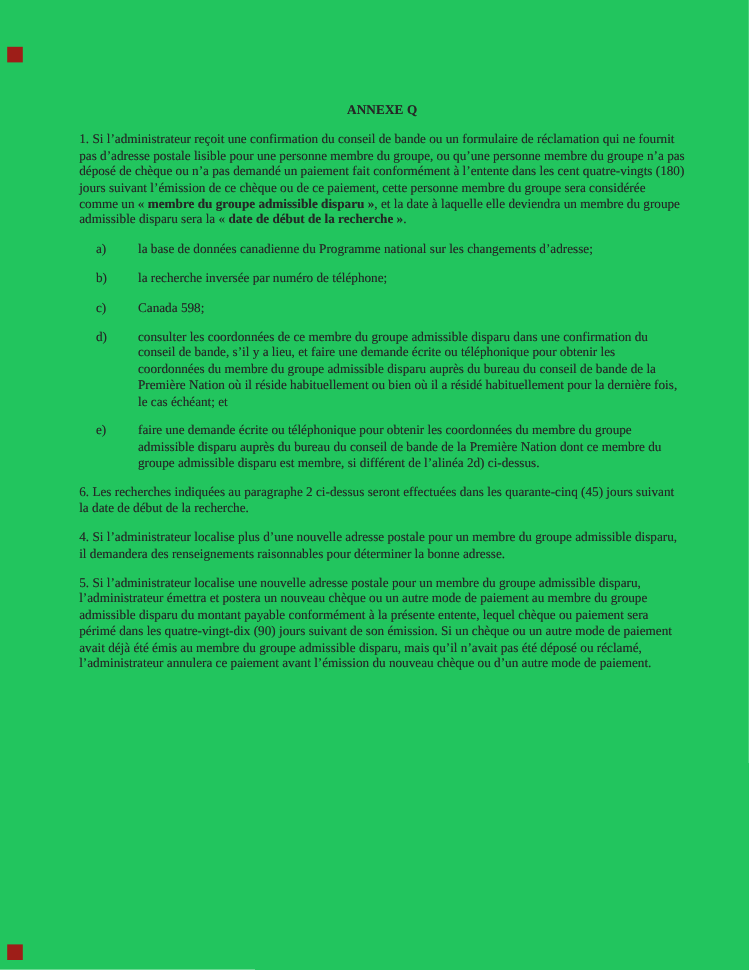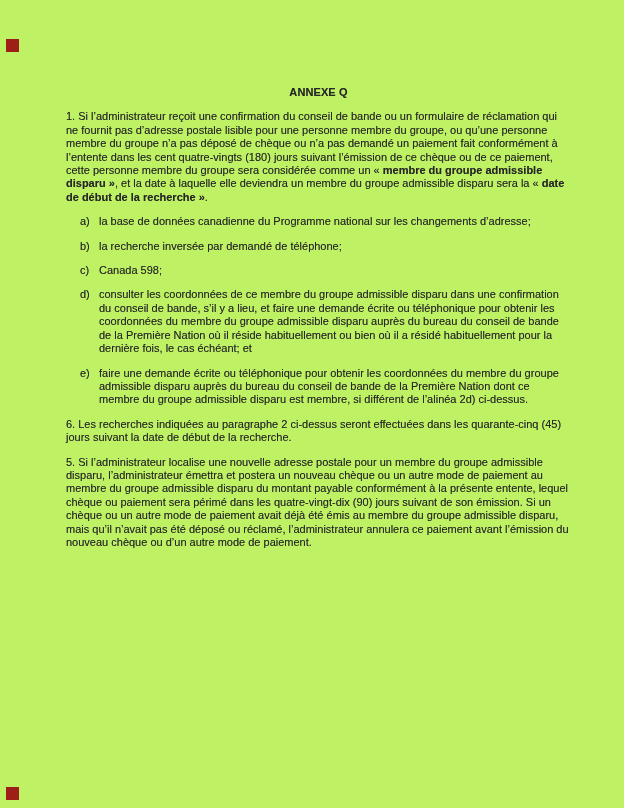--- a/index.html
+++ b/index.html
@@ -10,21 +10,22 @@
   body {
     width: 624px;
     height: 808px;
     position: relative;
     overflow: hidden;
     font-family: "Liberation Sans", sans-serif;
   }
   .page {
     position: absolute;
     inset: 0;
-    background: #bef264;
+    background: #22c55e;
+    font-family: Liberation Serif, serif;
   }
   .scan-mark {
     position: absolute;
     width: 13px;
     height: 13px;
     left: 6px;
   }
   .scan-mark.top { top: 39px; }
   .scan-mark.bottom { top: 787px; }
   .doc {
@@ -54,20 +55,21 @@
     display: flex;
     margin: 0 0 11px 0;
   }
   .list-item .li-label {
     flex: none;
     width: 19px;
     margin-left: 14px;
   }
   .list-item .li-text {
     flex: 1;
+    margin-left: 16px;
   }
   b { font-weight: bold; }
 </style>
 </head>
 <body>
 
 <div class="page">
 
   <div class="scan-mark top" style="background: rgb(158, 30, 24);"></div>
 
@@ -83,21 +85,21 @@
 
     <div>
 
       <div class="list-item">
         <span class="li-label">a)</span>
         <span class="li-text">la base de données canadienne du Programme national sur les changements d’adresse;</span>
       </div>
 
       <div class="list-item">
         <span class="li-label">b)</span>
-        <span class="li-text">la recherche inversée par demandé de téléphone;</span>
+        <span class="li-text">la recherche inversée par numéro de téléphone;</span>
       </div>
 
       <div class="list-item">
         <span class="li-label">c)</span>
         <span class="li-text">Canada 598;</span>
       </div>
 
       <div class="list-item">
         <span class="li-label">d)</span>
         <span class="li-text">consulter les coordonnées de ce membre du groupe admissible disparu dans une confirmation du conseil de bande, s’il y a lieu, et faire une demande écrite ou téléphonique pour obtenir les coordonnées du membre du groupe admissible disparu auprès du bureau du conseil de bande de la Première Nation où il réside habituellement ou bien où il a résidé habituellement pour la dernière fois, le cas échéant; et</span>
@@ -105,17 +107,18 @@
 
       <div class="list-item">
         <span class="li-label">e)</span>
         <span class="li-text">faire une demande écrite ou téléphonique pour obtenir les coordonnées du membre du groupe admissible disparu auprès du bureau du conseil de bande de la Première Nation dont ce membre du groupe admissible disparu est membre, si différent de l’alinéa 2d) ci-dessus.</span>
       </div>
 
     </div>
 
     <p>6. Les recherches indiquées au paragraphe 2 ci-dessus seront effectuées dans les quarante-cinq (45) jours suivant la date de début de la recherche.</p>
 
+    <p>4. Si l’administrateur localise plus d’une nouvelle adresse postale pour un membre du groupe admissible disparu, il demandera des renseignements raisonnables pour déterminer la bonne adresse.</p>
 
     <p>5. Si l’administrateur localise une nouvelle adresse postale pour un membre du groupe admissible disparu, l’administrateur émettra et postera un nouveau chèque ou un autre mode de paiement au membre du groupe admissible disparu du montant payable conformément à la présente entente, lequel chèque ou paiement sera périmé dans les quatre-vingt-dix (90) jours suivant de son émission. Si un chèque ou un autre mode de paiement avait déjà été émis au membre du groupe admissible disparu, mais qu’il n’avait pas été déposé ou réclamé, l’administrateur annulera ce paiement avant l’émission du nouveau chèque ou d’un autre mode de paiement.</p>
 
   </div>
 </div>
 
 </body></html>

